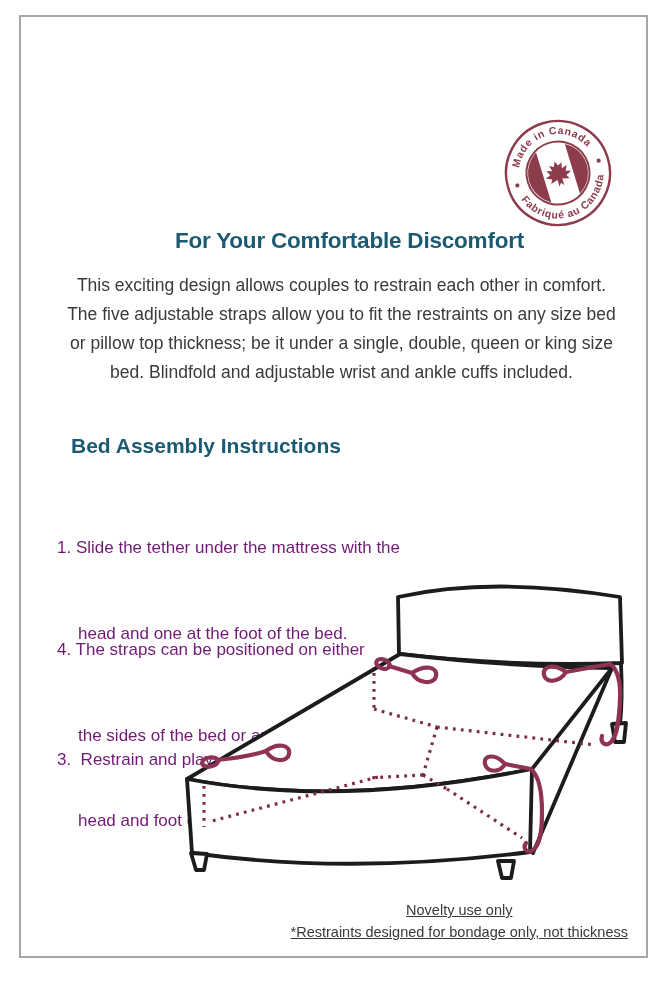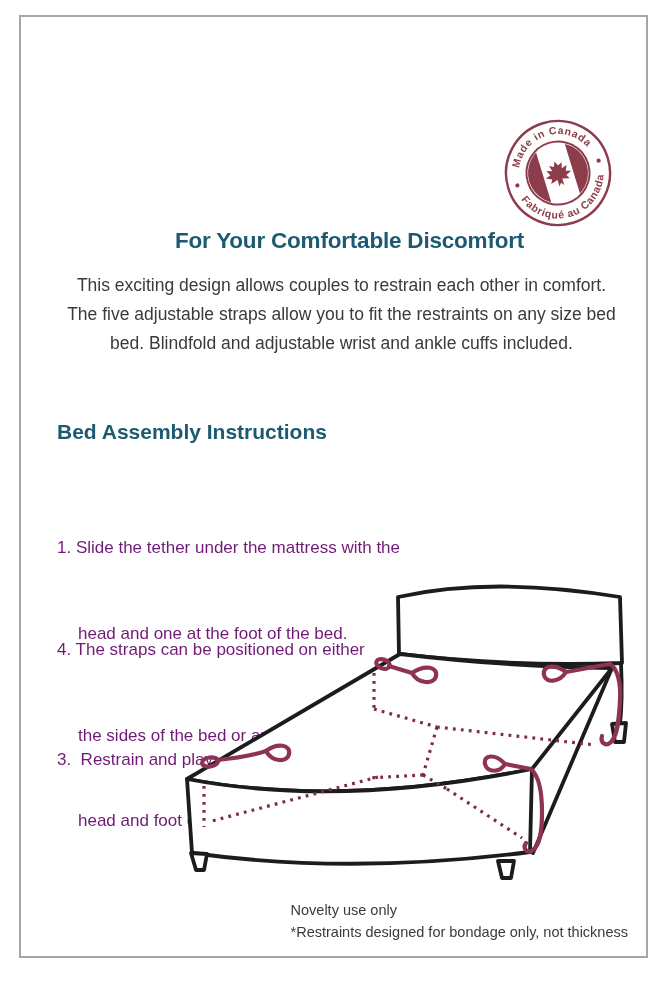--- a/index.html
+++ b/index.html
@@ -5,29 +5,29 @@
   html,body{margin:0;padding:0;background:#fff;}
   .page{position:relative;width:667px;height:1000px;background:#ffffff;
         font-family:"Liberation Sans",sans-serif;overflow:hidden;}
   .frame{position:absolute;left:19px;top:15px;width:629px;height:943px;
          border:2px solid #a6a6a6;box-sizing:border-box;}
   .title{position:absolute;left:0;top:212px;width:667px;text-align:center;margin:16px;
          font-size:22.5px;font-weight:bold;color:#1b5a71;letter-spacing:-0.2px;}
   .intro{position:absolute;left:0;top:271px;width:667px;text-align:center;
          font-size:17.5px;line-height:29px;color:#3a3a3a;}
   .intro div{white-space:nowrap;padding-left:16px;}
-  .section{position:absolute;left:57px;top:420px;margin:0;
+  .section{position:absolute;left:57px;top:420px;margin:14px;
            font-size:21px;font-weight:bold;color:#1b5a71;}
   .step{position:absolute;left:57px;font-size:17px;line-height:28.5px;color:#701a75;white-space:pre-wrap;}
   .step div + div{padding-left:21px;}
   #step1{top:477px}
   #step2{top:579px}
   #step3{top:689px}
-  .footer{position:absolute;right:39px;top:900px;text-align:left;
-          font-size:14.5px;line-height:21.5px;color:#3a3a3a;}
+  .footer{position:absolute;right:39px;top:900px;text-align:center;
+          font-size:14.5px;line-height:21.5px;color:#3a3a3a;text-decoration:underline;}
   .stamp{position:absolute;left:499px;top:114px;}
   .bed{position:absolute;left:90px;top:550px;}
   .bk{stroke:#1c1c1c;stroke-width:3.8;fill:#ffffff;stroke-linejoin:round;stroke-linecap:round;}
   .bkl{stroke:#1c1c1c;stroke-width:3.8;fill:none;stroke-linejoin:round;stroke-linecap:round;}
   .dotln{stroke:#7c2b48;stroke-width:3.2;fill:none;stroke-dasharray:2.8 5.2;stroke-linecap:butt;}
   .strap{stroke:#8e3355;stroke-width:4.2;fill:none;stroke-linecap:round;stroke-linejoin:round;}
   .st-ring{stroke:#8d3c4b;fill:#ffffff;}
   .st-text{fill:#8d3c4b;font-weight:bold;font-size:10.5px;letter-spacing:0.7px;
            font-family:"Liberation Sans",sans-serif;}
   .st-fill{fill:#8d3c4b;}
@@ -64,20 +64,21 @@
         <textPath href="#arcBottom" startOffset="50%">Fabriqué au Canada</textPath>
       </text>
     </g>
   </svg>
 
   <h1 class="title">For Your Comfortable Discomfort</h1>
 
   <div class="intro">
     <div>This exciting design allows couples to restrain each other in comfort.</div>
     <div>The five adjustable straps allow you to fit the restraints on any size bed</div>
+    <div>or pillow top thickness; be it under a single, double, queen or king size</div>
     <div>bed. Blindfold and adjustable wrist and ankle cuffs included.</div>
   </div>
 
   <h2 class="section">Bed Assembly Instructions</h2>
 
   <div class="step" id="step1">
     <div>1. Slide the tether under the mattress with the</div>
     <div>head and one at the foot of the bed.</div>
   </div>
 

